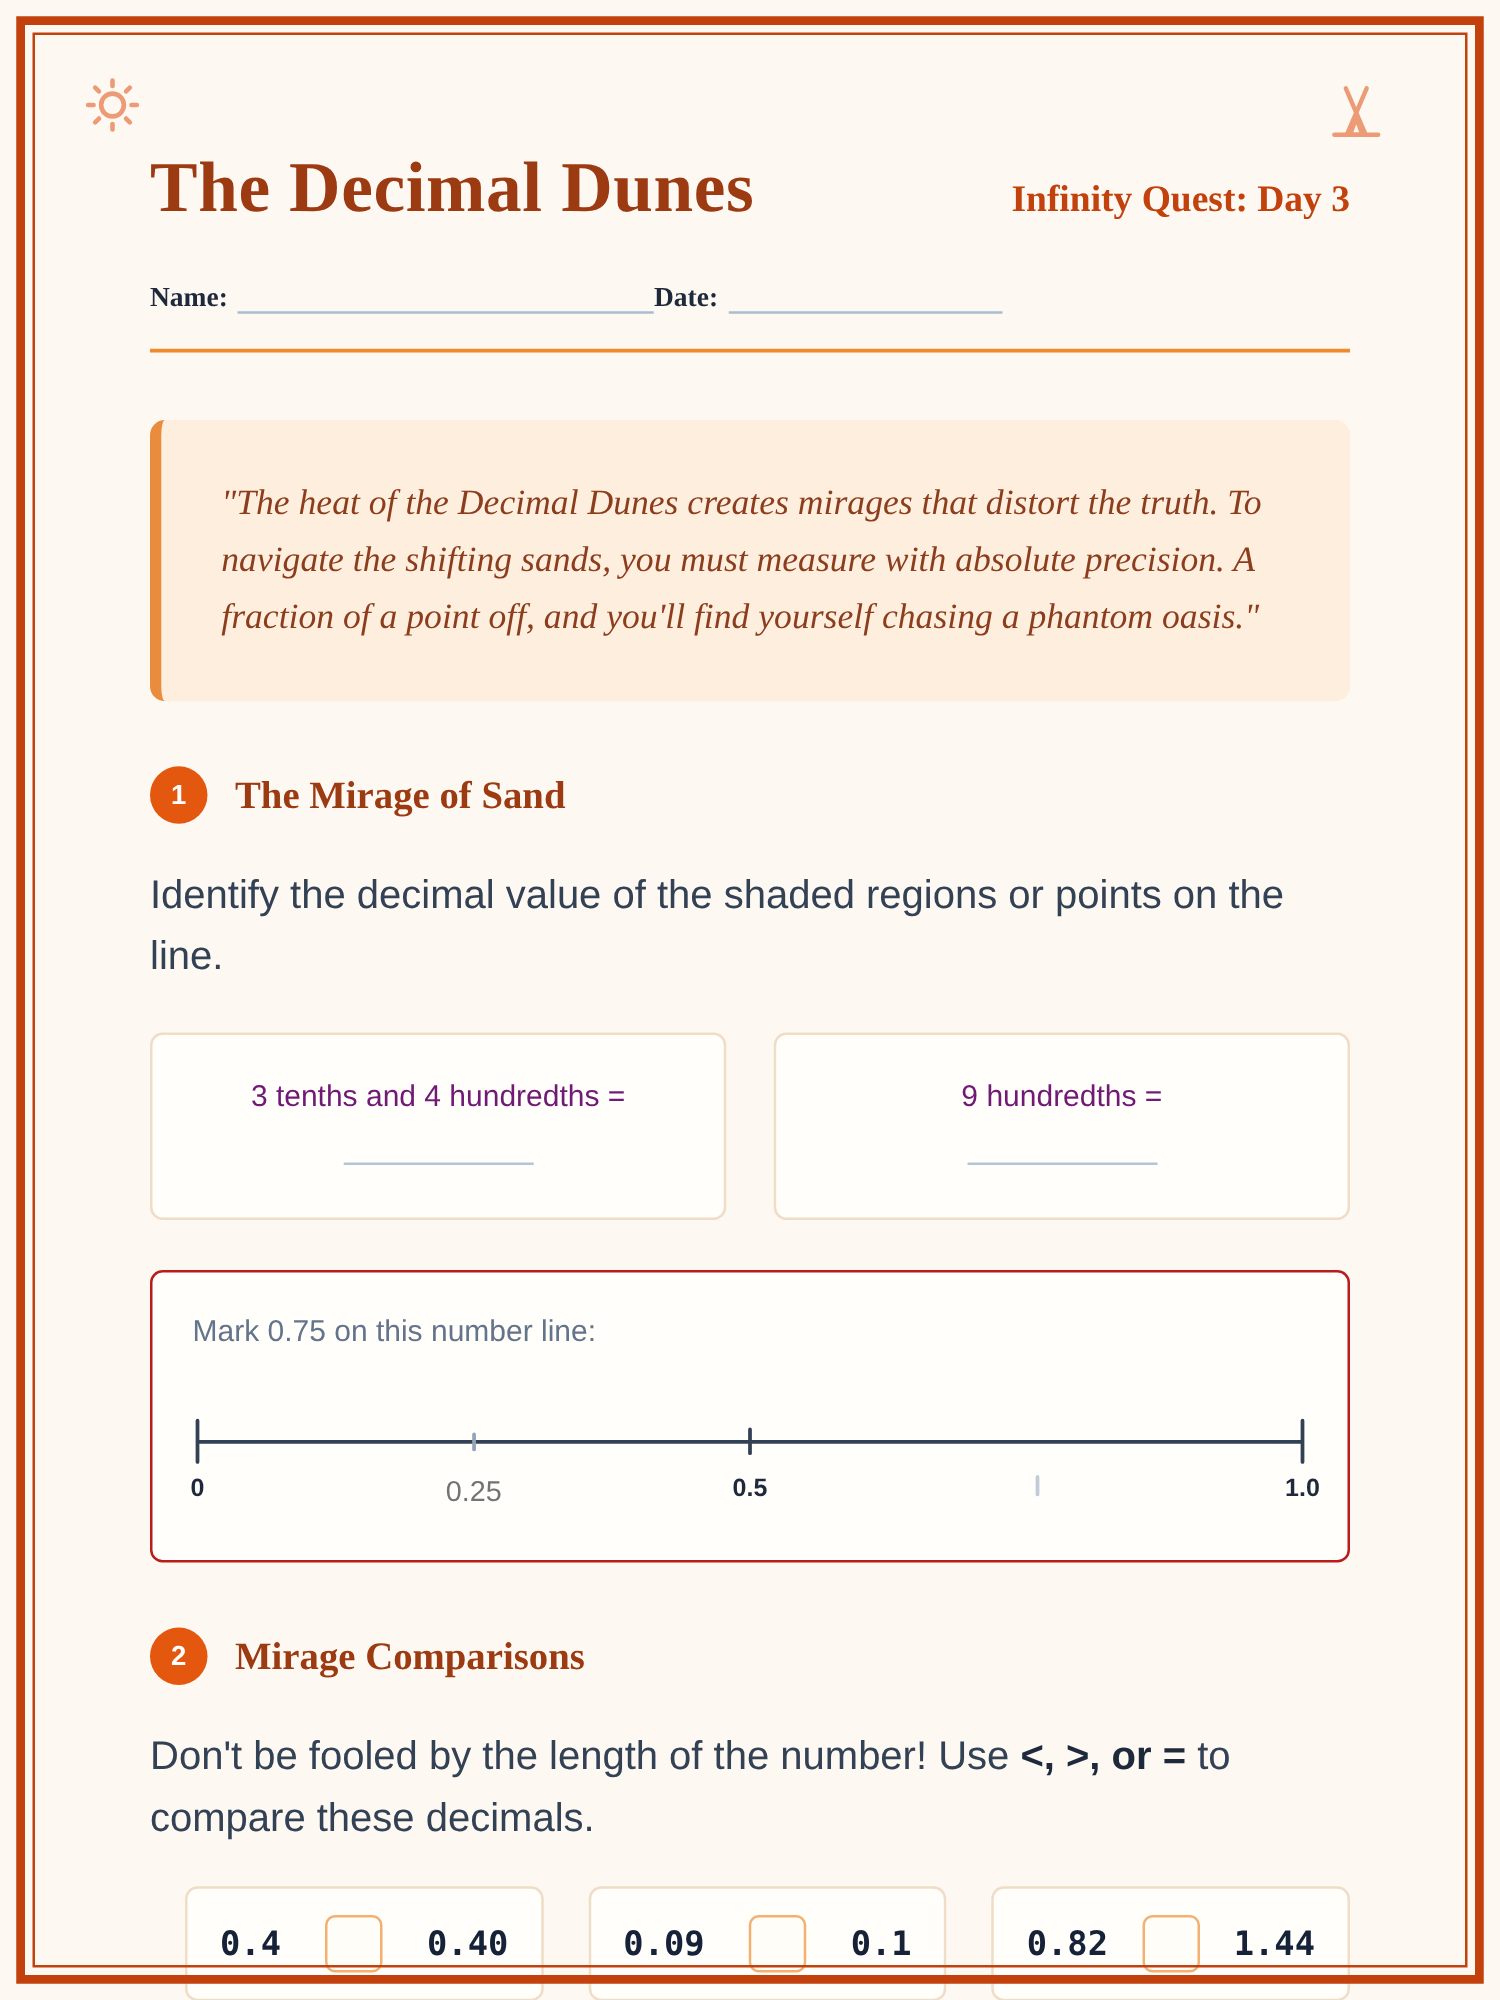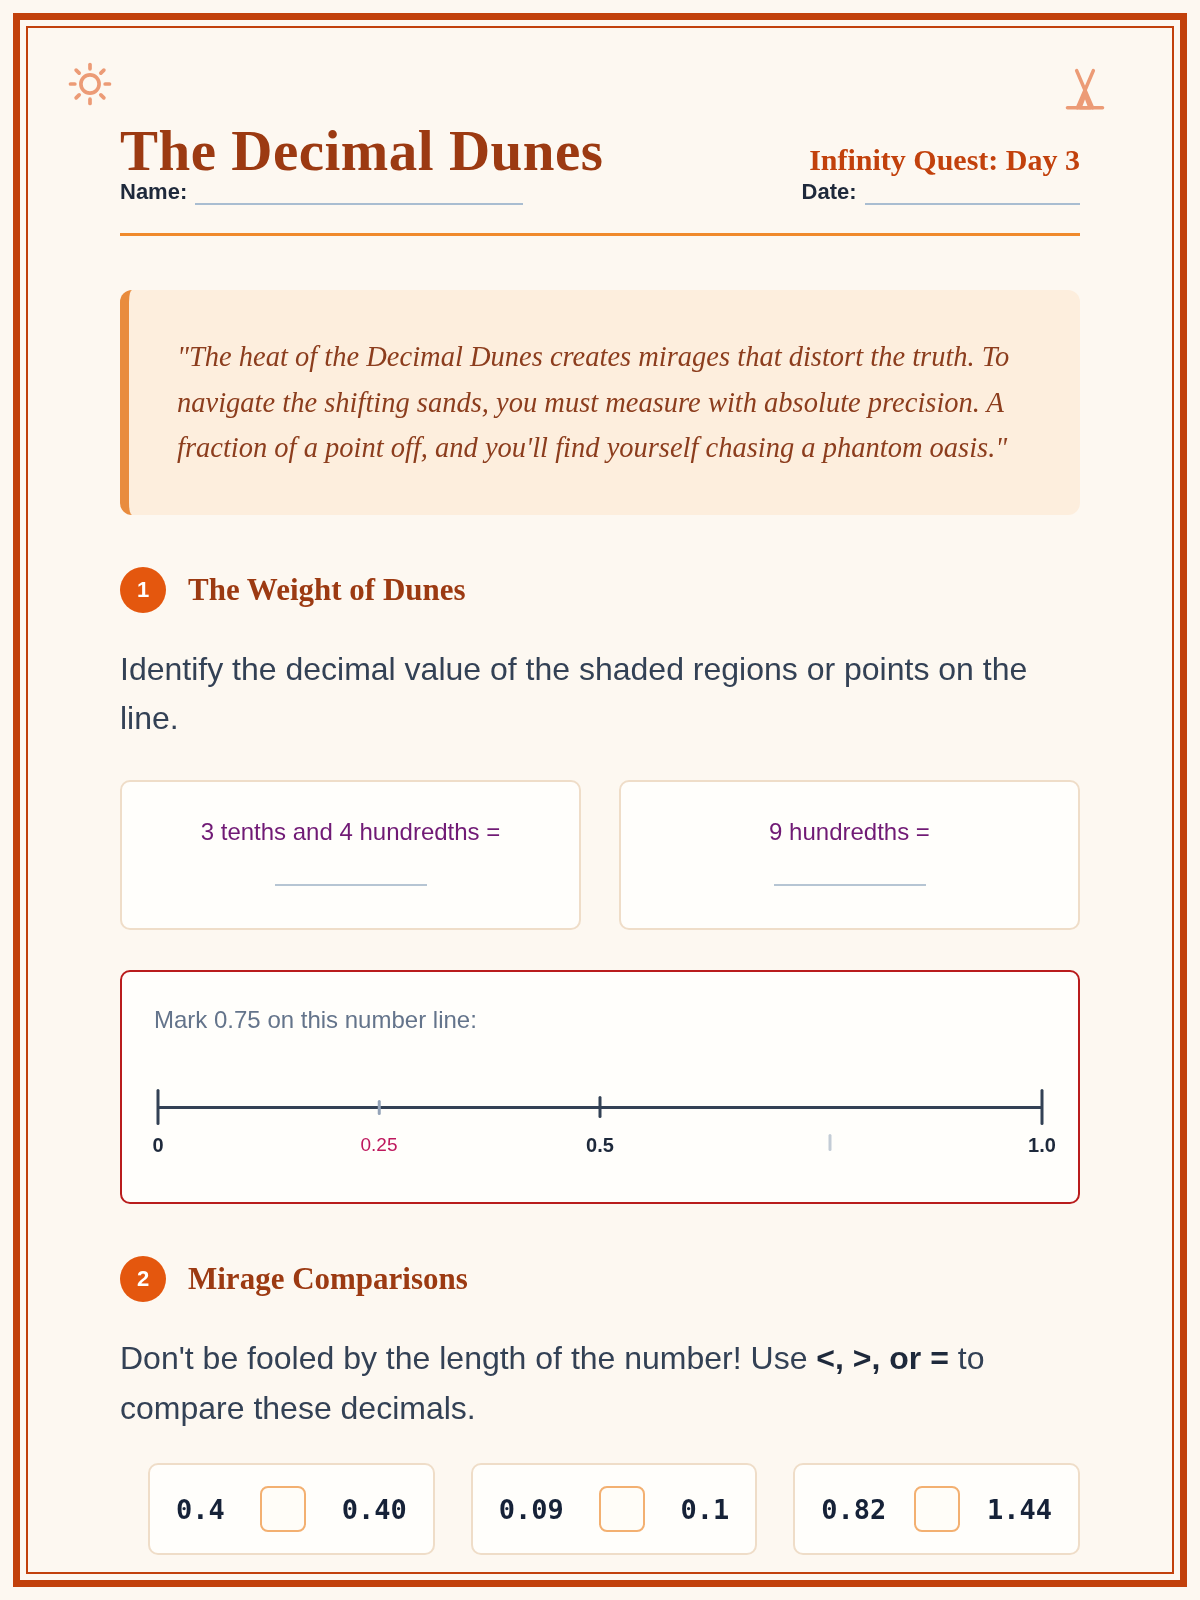--- a/index.html
+++ b/index.html
@@ -38,21 +38,21 @@
   .page-title {
     font-family: "Liberation Serif", "DejaVu Serif", serif;
     font-size: 57px; font-weight: 700; color: #9c3a12; line-height: 1;
     letter-spacing: 0.5px;
   }
   .subtitle {
     font-family: "Liberation Serif", "DejaVu Serif", serif;
     font-size: 30px; font-weight: 700; color: #c2410c;
   }
 
-  .name-date-row { display: flex; justify-content: space-between; align-items: flex-end; }
+  .name-date-row { display: flex; margin-top: 46px; align-items: flex-end; font-family: Liberation Serif, serif; }
   .field { display: flex; align-items: flex-end; }
   .field-name { width: 42%; }
   .field-date { width: 29%; }
   .field-label { font-size: 22px; font-weight: 700; color: #1e293b; white-space: nowrap; }
   .field-line { flex: 1; border-bottom: 2px solid #a9bdd1; height: 24px; margin-left: 8px; }
 
   .divider { margin-top: 28px; border-top: 3px solid #f08a2c; }
 
   .quote-box {
     margin-top: 54px;
@@ -107,21 +107,21 @@
   .nl { position: relative; margin: 48px 4px 0; height: 78px; }
   .nl-line { position: absolute; top: 24px; left: 0; right: 0; height: 3px; background: #334155; border-radius: 2px; }
   .nl-tick { position: absolute; width: 3px; background: #334155; transform: translateX(-50%); border-radius: 2px; }
   .nl-tick.end { top: 7px; height: 36px; }
   .nl-tick.mid { top: 14px; height: 22px; }
   .nl-tick.light { top: 18px; height: 15px; width: 2.5px; background: #94a3b8; }
   .nl-tick-label {
     position: absolute; top: 52px; transform: translateX(-50%);
     font-size: 20px; font-weight: 700; color: #1e293b; white-space: nowrap;
   }
-  .nl-tick-label.light { color: #be185d; font-weight: 400; font-size: 19px; text-align: center; }
+  .nl-tick-label.light { color: #737373; font-weight: 400; font-size: 23px; text-align: center; }
   .nl-mark { position: absolute; top: 52px; width: 3px; height: 17px; background: #c3ccd6; transform: translateX(-50%); border-radius: 2px; }
 
   .compare-row { display: flex; gap: 36px; margin-top: 30px; padding-left: 28px; }
   .compare-box {
     flex: 1; height: 92px;
     background: #fffefb;
     border: 2px solid #efddc8;
     border-radius: 10px;
     display: flex; align-items: center; justify-content: space-between;
     padding: 0 26px;
@@ -189,21 +189,21 @@
     </div>
 
     <div class="divider"></div>
 
     <div class="quote-box">
       <p class="quote-text">"The heat of the Decimal Dunes creates mirages that distort the truth. To navigate the shifting sands, you must measure with absolute precision. A fraction of a point off, and you'll find yourself chasing a phantom oasis."</p>
     </div>
 
     <div class="section-header">
       <div class="badge">1</div>
-      <h2 class="section-title">The Weight of Dunes</h2>
+      <h2 class="section-title">The Mirage of Sand</h2>
     </div>
 
     <p class="instruction">Identify the decimal value of the shaded regions or points on the line.</p>
 
     <div class="answer-row">
       <div class="answer-box">
         <div class="answer-label">3 tenths and 4 hundredths =</div>
         <div class="answer-line"></div>
       </div>
       <div class="answer-box">

